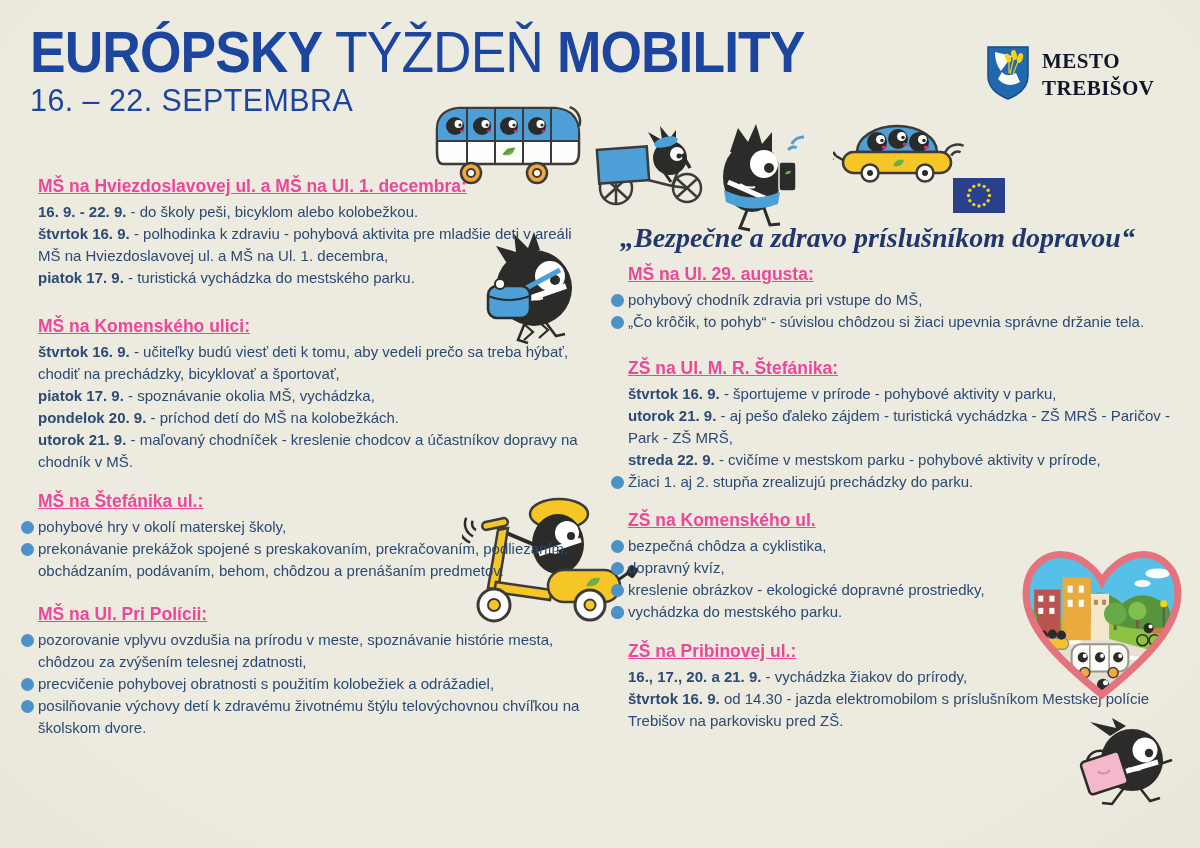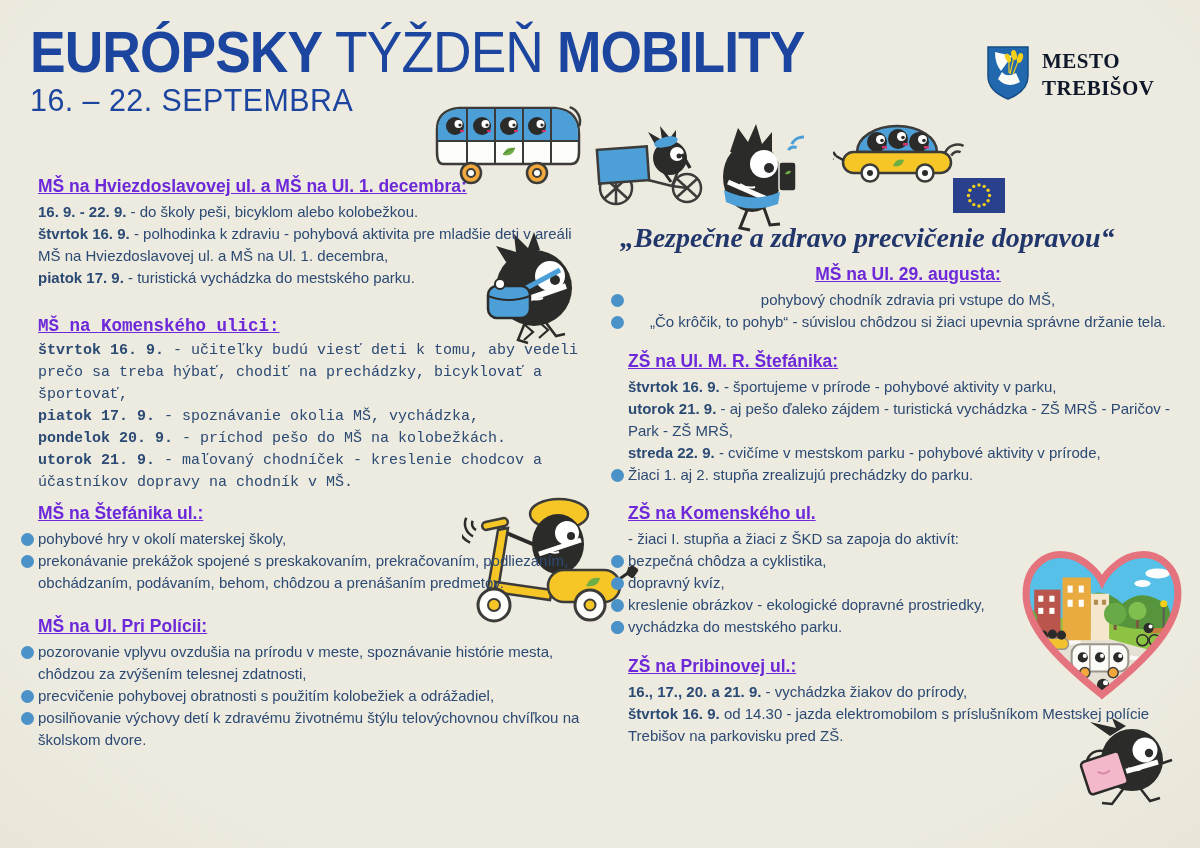--- a/index.html
+++ b/index.html
@@ -37,28 +37,28 @@
     font-size:28px; color:#21366b;
   }
 
   
   .col { position:absolute; }
   #left-col  { left:38px;  top:176px; width:545px; }
   #right-col { left:628px; top:264px; width:560px; }
 
   .section { margin-bottom:24px; }
   #left-col  .section:nth-child(1) { margin-bottom:27px; }
-  #left-col  .section:nth-child(2) { margin-bottom:9px;font-family:Liberation Mono, monospace; }
+  #left-col  .section:nth-child(2) { margin-bottom:18px; }
   #left-col  .section:nth-child(3) { margin-bottom:22px; }
-  #right-col .section:nth-child(1) { margin-bottom:18px;text-align:center; }
+  #right-col .section:nth-child(1) { margin-bottom:25px; }
   #right-col .section:nth-child(2) { margin-bottom:17px; }
   #right-col .section:nth-child(3) { margin-bottom:18px; }
 
   .sec-heading {
-    color:#6d28d9; font-size:17.5px; font-weight:700;
+    color:#ec4899; font-size:17.5px; font-weight:700;
     text-decoration:underline; margin-bottom:4px;
   }
   .entry { color:#2b4a74; font-size:15px; line-height:22px; }
   .entry b { font-weight:700; }
   .entry.bullet { position:relative; }
   .entry .dot {
     position:absolute; left:-17px; top:4.5px; width:13px; height:13px;
     border-radius:50%; background:#4b92c8;
   }
 </style>
@@ -303,34 +303,34 @@
     <circle cx="128" cy="119" r="15" fill="#fdfdfb" stroke="#3b3b39" stroke-width="3"></circle>
     <circle cx="128" cy="119" r="5.5" fill="#f5c625" stroke="#3b3b39" stroke-width="2"></circle>
     <g stroke="#2b2b29" stroke-width="3" fill="none">
       <path d="M156 94 L166 87"></path>
         <path d="M166 87 l6 3 m-6 -3 l2 -6"></path>
     </g>
     <rect x="166" y="80" width="9" height="11" rx="2" fill="#2b2b29" transform="rotate(35 170 85)"></rect>
   </svg>
 </div>
 
-<div class="abs quote">„Bezpečne a zdravo precvičenie dopravou“</div>
+<div class="abs quote">„Bezpečne a zdravo príslušníkom dopravou“</div>
 
 <div id="left-col" class="col">
     <div class="section">
       <h3 class="sec-heading">MŠ na Hviezdoslavovej ul. a MŠ na Ul. 1. decembra:</h3>
       <p class="entry dated"><b>16. 9. - 22. 9.</b><span> - do školy peši, bicyklom alebo kolobežkou.</span></p>
       <p class="entry dated"><b>štvrtok 16. 9.</b><span> - polhodinka k zdraviu - pohybová aktivita pre mladšie deti v areáli MŠ na Hviezdoslavovej ul. a MŠ na Ul. 1. decembra,</span></p>
       <p class="entry dated"><b>piatok 17. 9.</b><span> - turistická vychádzka do mestského parku.</span></p>
     </div>
     <div class="section">
       <h3 class="sec-heading">MŠ na Komenského ulici: </h3>
       <p class="entry dated"><b>štvrtok 16. 9.</b><span> - učiteľky budú viesť deti k tomu, aby vedeli prečo sa treba hýbať, chodiť na prechádzky, bicyklovať a športovať,</span></p>
       <p class="entry dated"><b>piatok 17. 9.</b><span> - spoznávanie okolia MŠ, vychádzka,</span></p>
-      <p class="entry dated"><b>pondelok 20. 9.</b><span> - príchod pešo do MŠ na kolobežkách.</span></p>
+      <p class="entry dated"><b>pondelok 20. 9.</b><span> - príchod detí do MŠ na kolobežkách.</span></p>
       <p class="entry dated"><b>utorok 21. 9.</b><span> - maľovaný chodníček - kreslenie chodcov a účastníkov dopravy na chodník v MŠ.</span></p>
     </div>
     <div class="section">
       <h3 class="sec-heading">MŠ na Štefánika ul.:</h3>
       <p class="entry bullet"><span class="dot"></span><span>pohybové hry v okolí materskej školy,</span></p>
       <p class="entry bullet"><span class="dot"></span><span>prekonávanie prekážok spojené s preskakovaním, prekračovaním, podliezaním, obchádzaním, podávaním, behom, chôdzou a prenášaním predmetov.</span></p>
     </div>
     <div class="section">
       <h3 class="sec-heading">MŠ na Ul. Pri Polícii:</h3>
       <p class="entry bullet"><span class="dot"></span><span>pozorovanie vplyvu ovzdušia na prírodu v meste, spoznávanie histórie mesta, chôdzou za zvýšením telesnej zdatnosti,</span></p>
@@ -346,21 +346,20 @@
     </div>
     <div class="section">
       <h3 class="sec-heading">ZŠ na Ul. M. R. Štefánika: </h3>
       <p class="entry dated"><b>štvrtok 16. 9.</b><span>  - športujeme v prírode - pohybové aktivity v parku,</span></p>
       <p class="entry dated"><b>utorok 21. 9.</b><span> - aj pešo ďaleko zájdem - turistická vychádzka - ZŠ MRŠ - Paričov - Park - ZŠ MRŠ,</span></p>
       <p class="entry dated"><b>streda 22. 9.</b><span> - cvičíme v mestskom parku - pohybové aktivity v prírode,</span></p>
       <p class="entry bullet"><span class="dot"></span><span>Žiaci 1. aj 2. stupňa zrealizujú prechádzky do parku.</span></p>
     </div>
     <div class="section">
       <h3 class="sec-heading">ZŠ na Komenského ul.</h3>
-      <p class="entry plain"><span>- žiaci I. stupňa a žiaci z ŠKD sa zapoja do aktivít:</span></p>
       <p class="entry bullet"><span class="dot"></span><span>bezpečná chôdza a cyklistika,</span></p>
       <p class="entry bullet"><span class="dot"></span><span>dopravný kvíz,</span></p>
       <p class="entry bullet"><span class="dot"></span><span>kreslenie obrázkov - ekologické dopravné prostriedky,</span></p>
       <p class="entry bullet"><span class="dot"></span></p>
       <p class="entry bullet"><span class="dot"></span><span>vychádzka do mestského parku.</span></p>
     </div>
     <div class="section">
       <h3 class="sec-heading">ZŠ na Pribinovej ul.: </h3>
       <p class="entry dated"><b>16., 17., 20. a 21. 9.</b><span> - vychádzka žiakov do prírody,</span></p>
       <p class="entry dated"><b>štvrtok 16. 9.</b><span> od 14.30 - jazda elektromobilom s príslušníkom Mestskej polície Trebišov na parkovisku pred ZŠ.</span></p>

